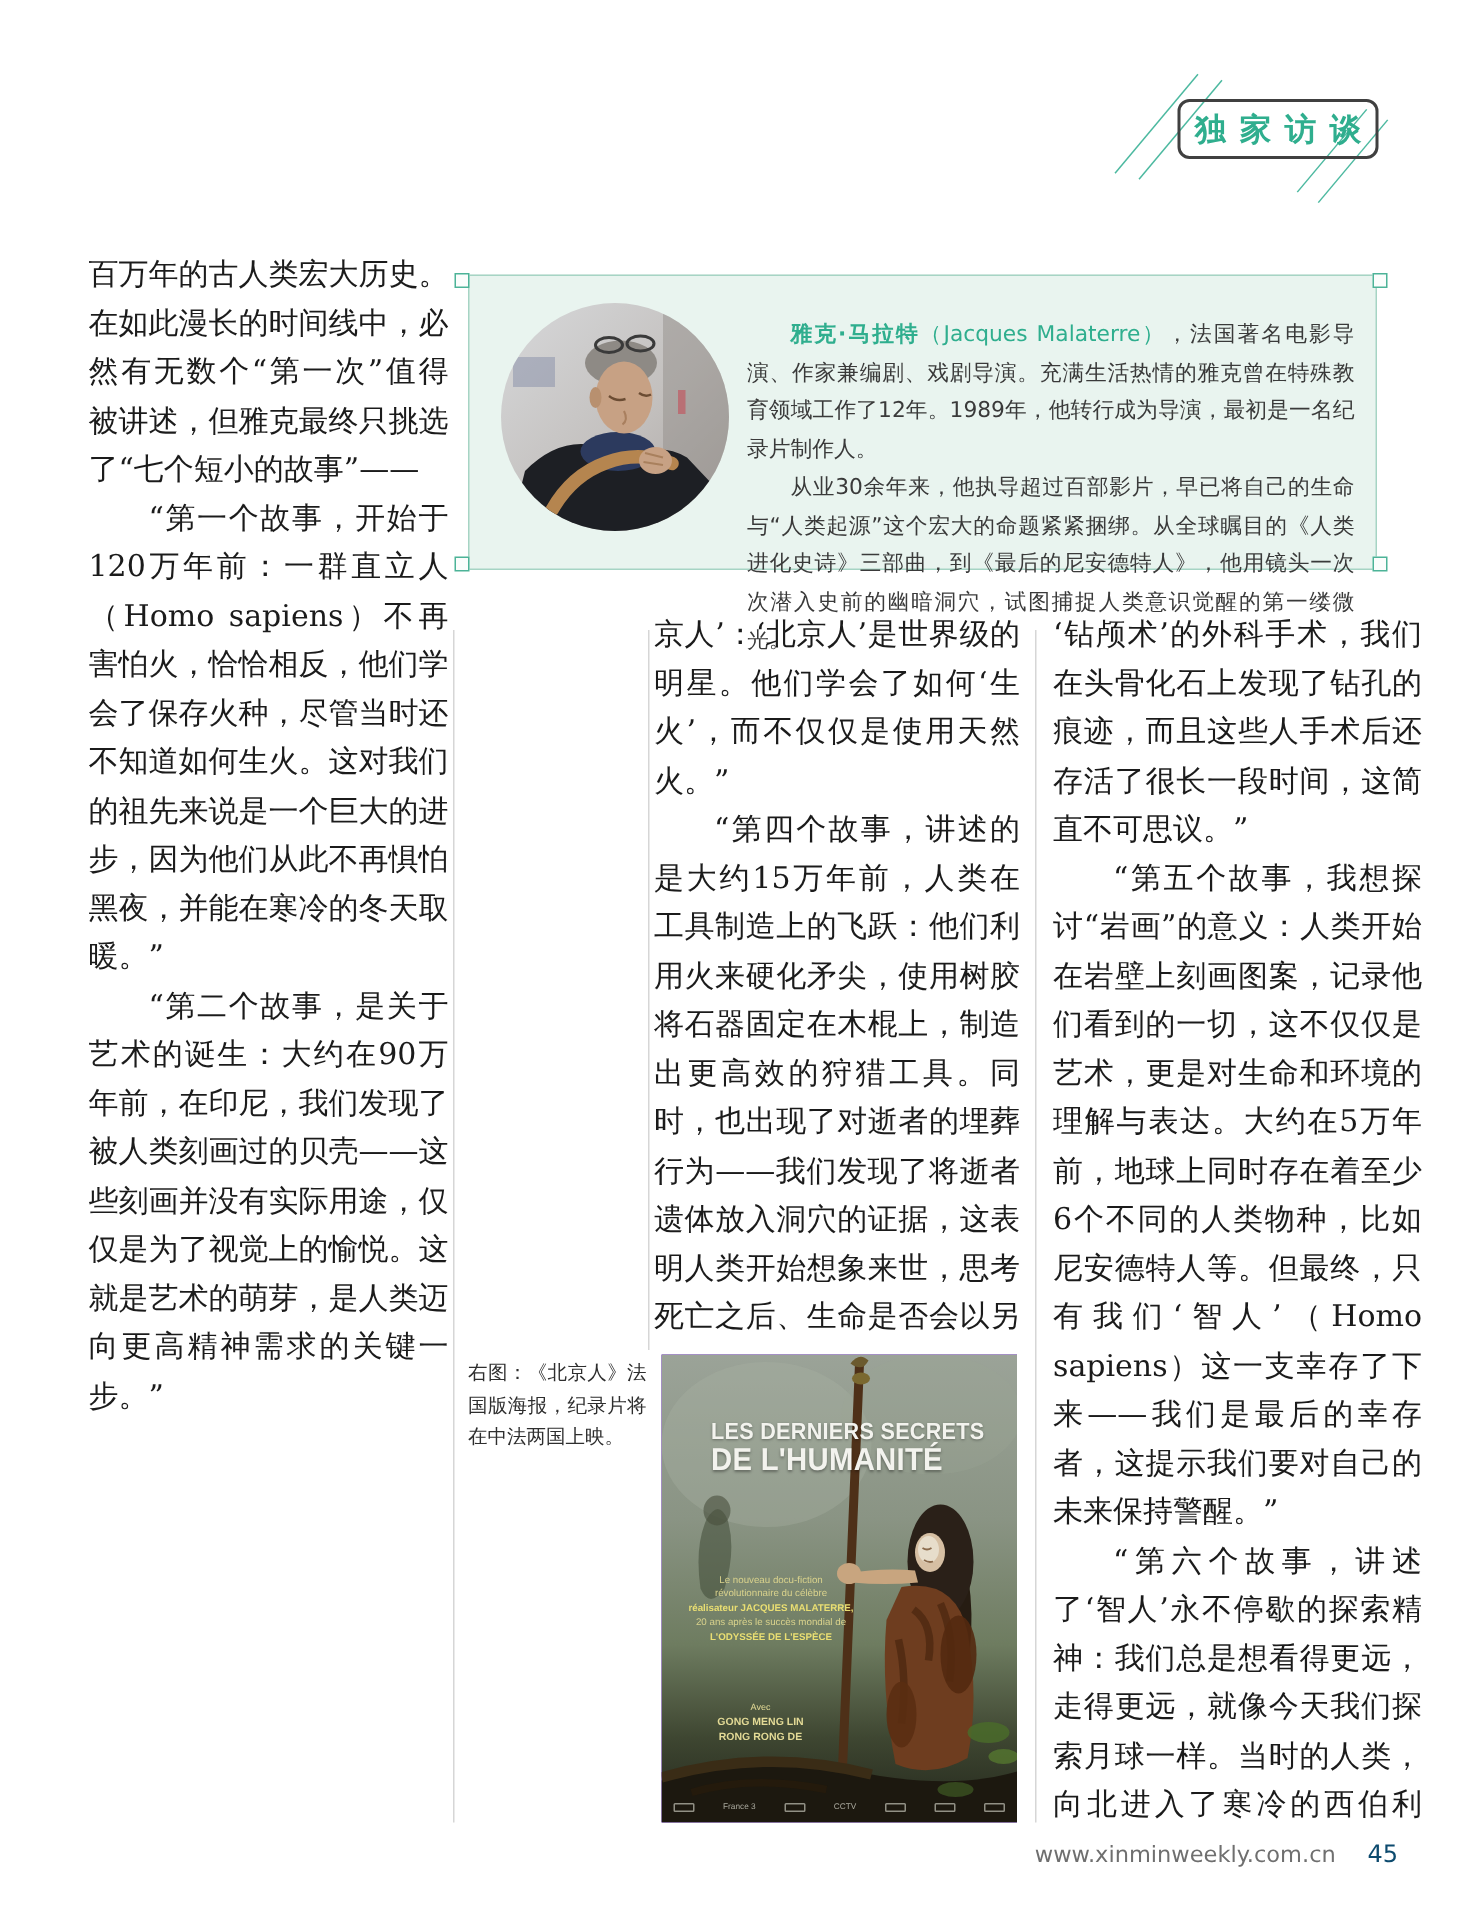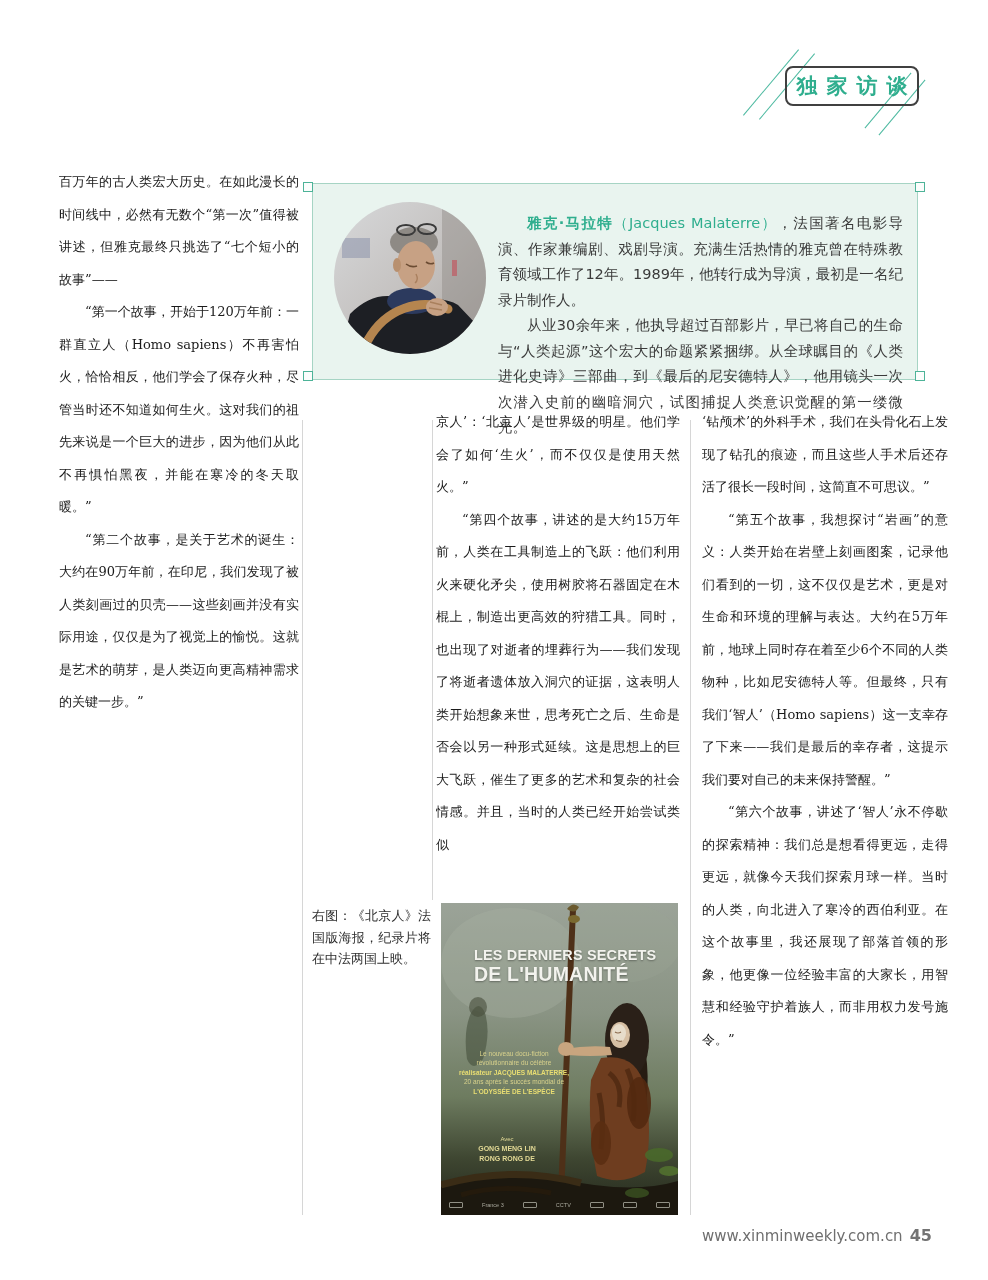--- a/index.html
+++ b/index.html
@@ -46,21 +46,21 @@
     position:absolute; left:185px; top:27px; width:405px;
     font-family:"DejaVu Sans", sans-serif;
     font-size:14.5px; line-height:25.5px; color:#3a3a3a;
     text-align:justify;
   }
   .bio p { text-indent:2em; }
   .bio .name { color:#2fae8e; font-weight:bold; }
   .bio .name-en { color:#2fae8e; }
   
   .col {
-    position:absolute; font-size:13px; line-height:32.5px;
+    position:absolute; font-size:20px; line-height:32.5px;
     text-align:justify; color:#1b1b1b;
   }
   .col p { text-indent:2em; }
   .col p.noindent { text-indent:0; }
   .col1 { left:59px;  top:166px; width:240px; height:1055px; overflow:hidden; }
   .col2 { left:436px; top:406px; width:244px; height:492px;  overflow:hidden; }
   .col3 { left:702px; top:406px; width:246px; height:812px;  overflow:hidden; }
   .vrule { position:absolute; width:1px; background:#d6d6d6; }
   .vr1 { left:302px; top:420px; height:795px; }
   .vr2 { left:432px; top:420px; height:480px; }
@@ -106,21 +106,21 @@
   .logo-text {
     font-family:"Liberation Sans", sans-serif; font-size:5.5px; color:#d6d6ca;
     white-space:nowrap;
   }
   
   .footer {
     position:absolute; left:0; top:1226px; width:932px; text-align:right;
     font-family:"DejaVu Sans", sans-serif;
   }
   .footer .url { font-size:15px; color:#6f6f6f; }
-  .footer .pagenum { font-size:16px; color:#737373; font-weight:bold; margin-left:2px; }
+  .footer .pagenum { font-size:16px; color:#0c4a6e; font-weight:normal; margin-left:16px; }
 </style>
 </head>
 <body>
 
 <div class="page">
 
   <div class="slash s1"></div>
   <div class="slash s2"></div>
   <div class="slash s3"></div>
   <div class="slash s4"></div>

